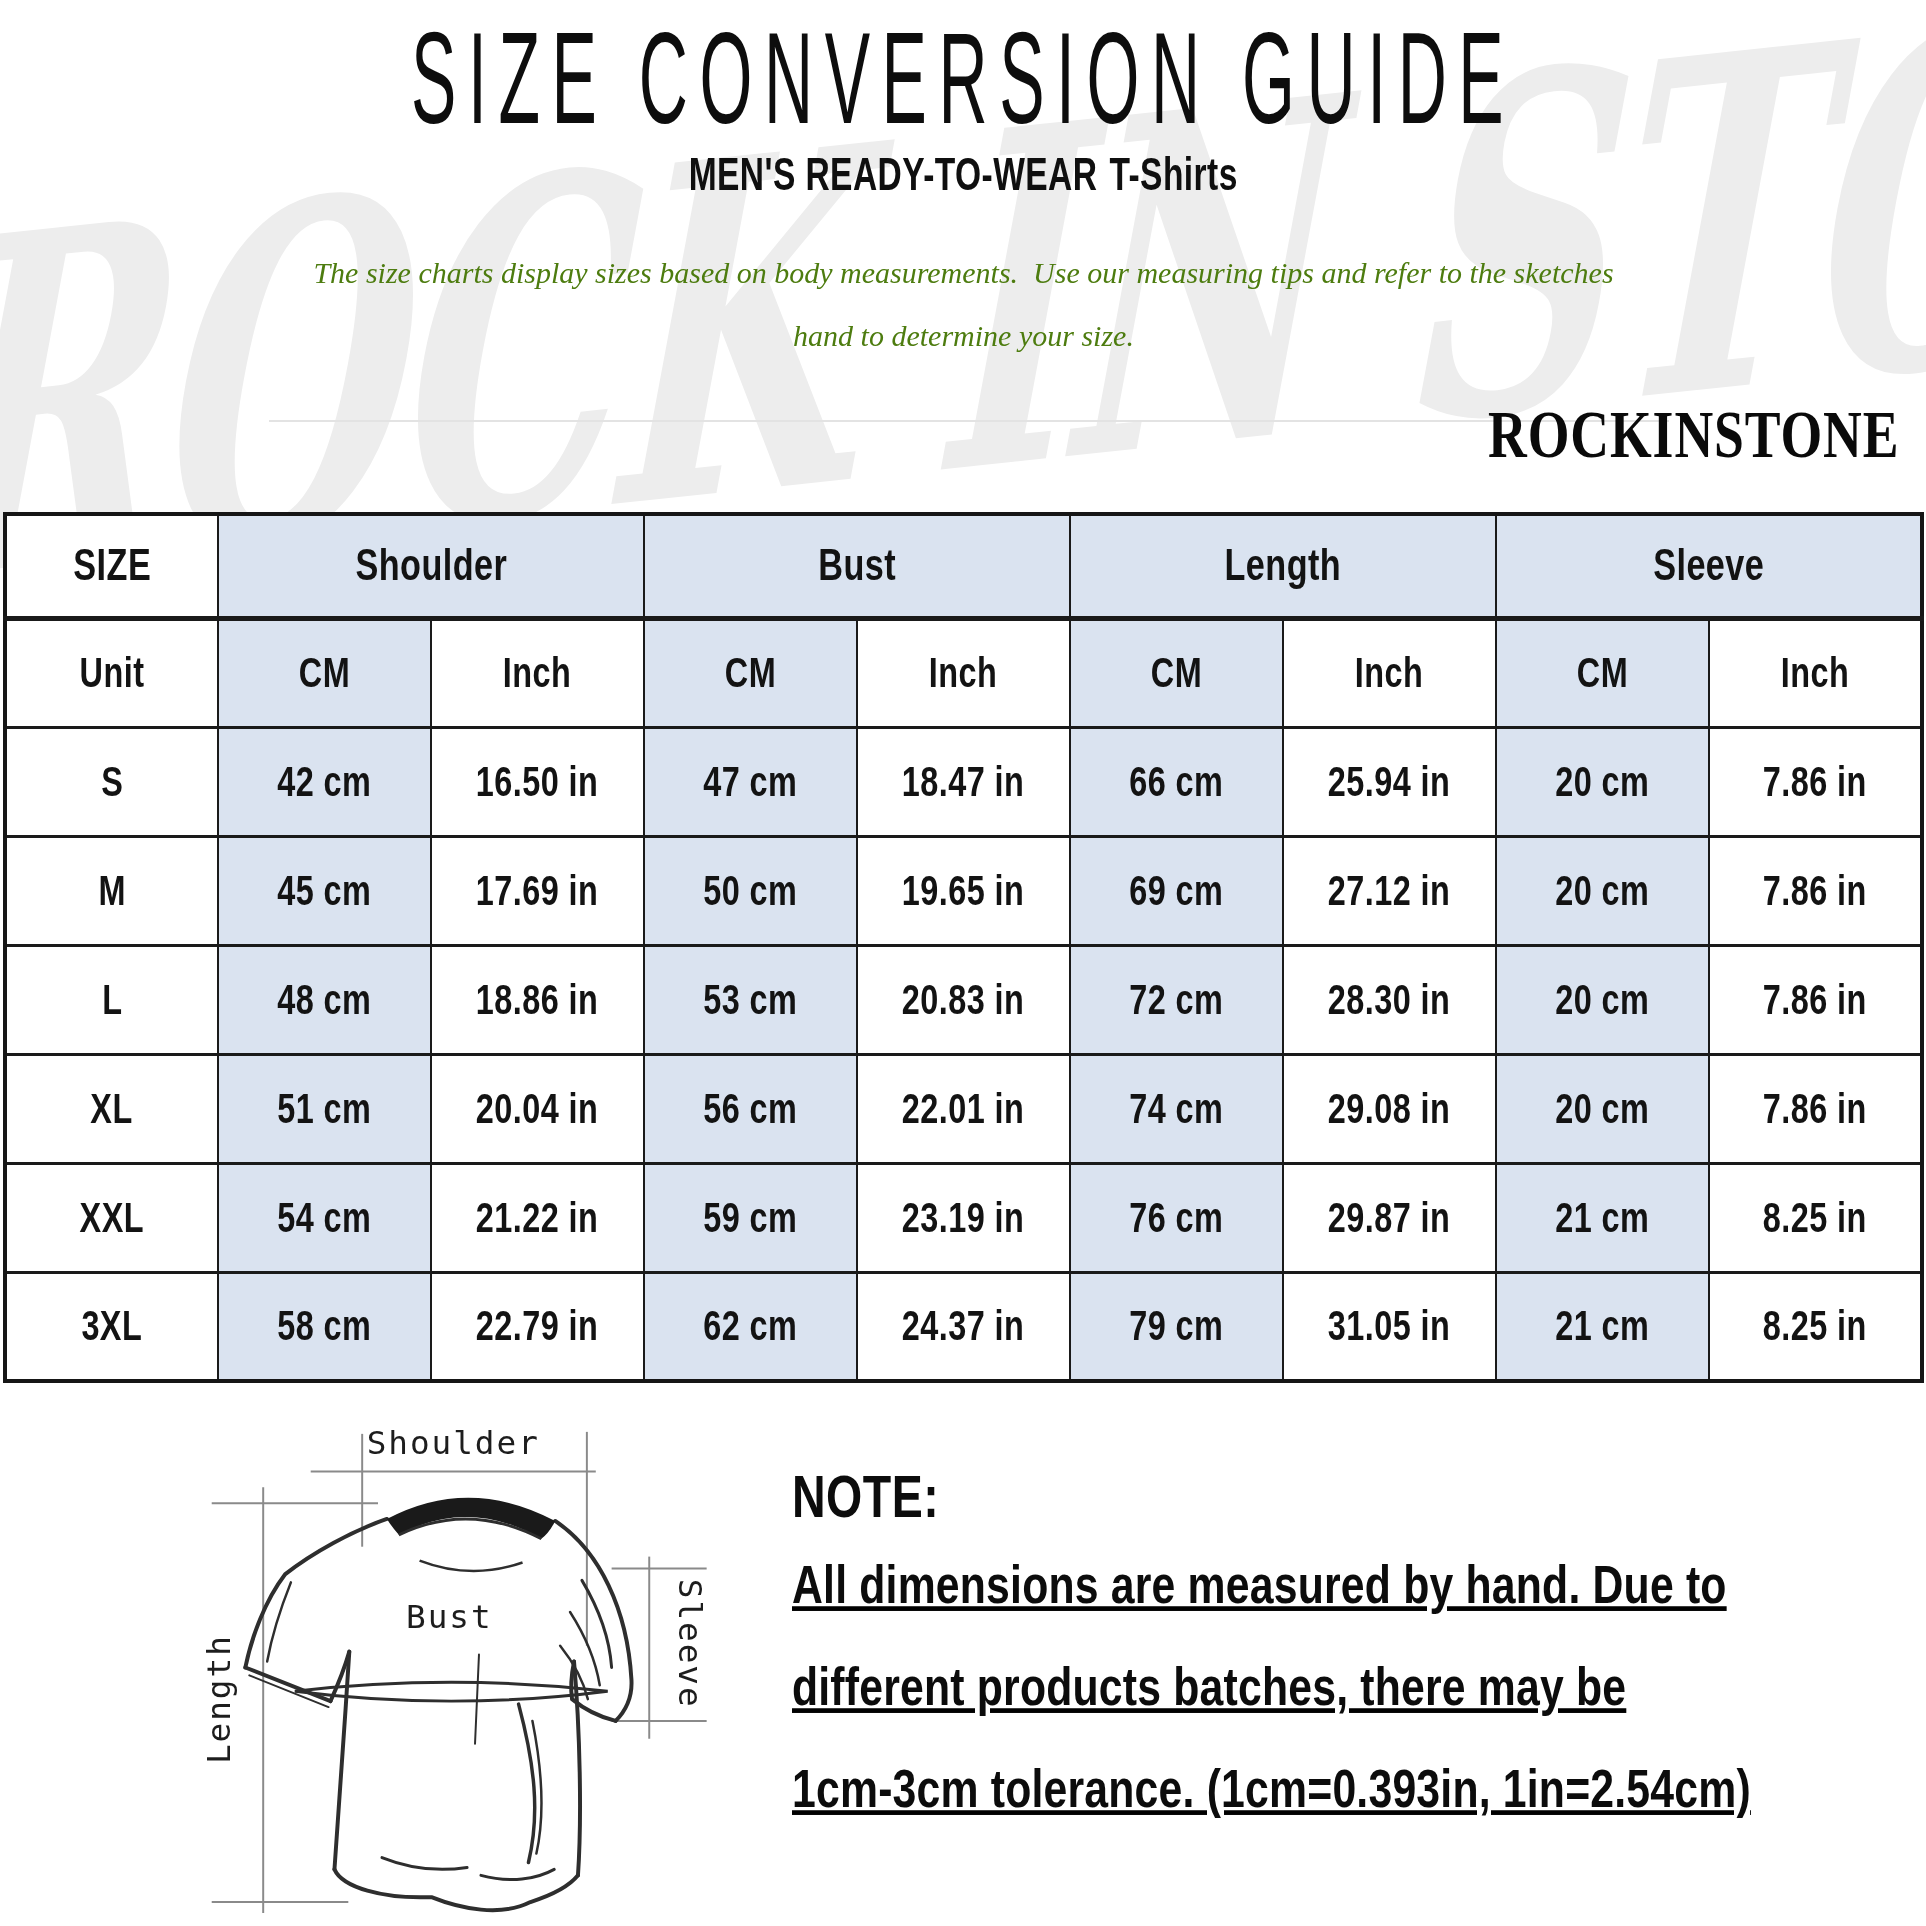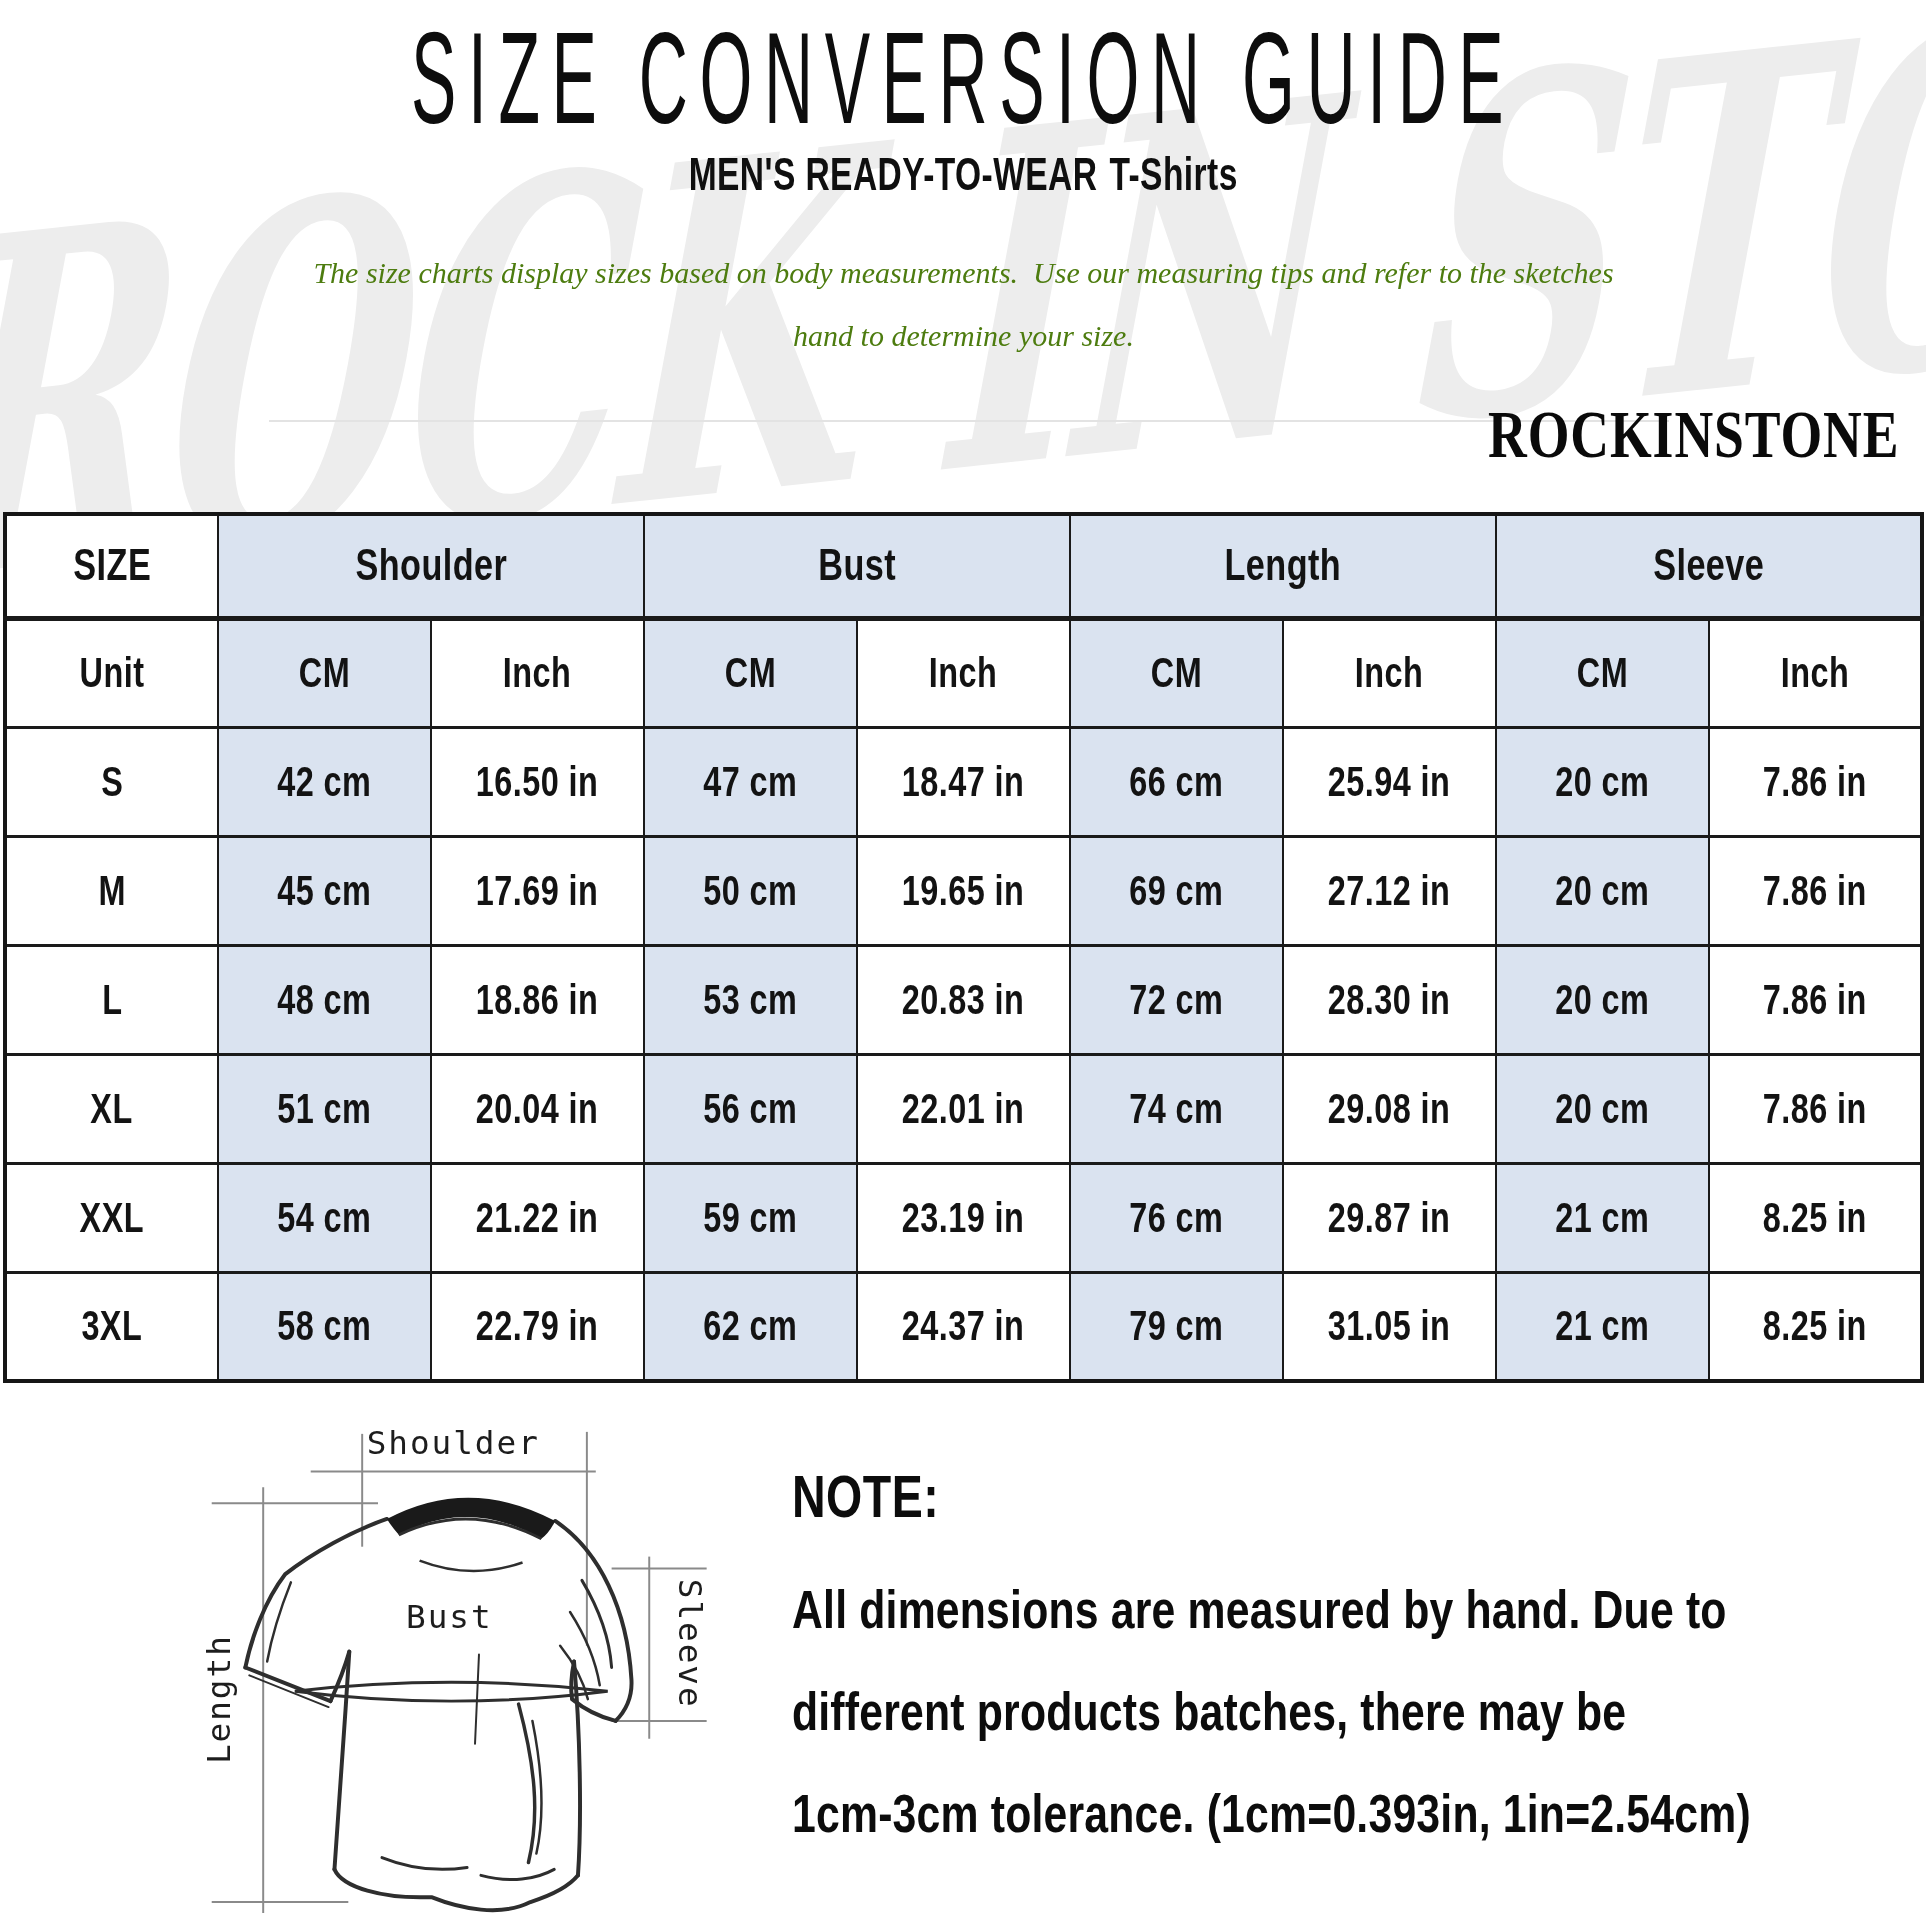--- a/index.html
+++ b/index.html
@@ -68,21 +68,21 @@
   .sketch text {
     font-family:"DejaVu Sans Mono", monospace; font-size:33px; fill:#1d1d1d; letter-spacing:2px;
   }
   
   .note { position:absolute; left:792px; top:1463px; z-index:2; }
   .note-heading {
     display:inline-block; font-size:49px; font-weight:700; color:#0c0c0c;
     transform:scale(0.95,1.2); transform-origin:left top; letter-spacing:0.5px;
   }
   .note-lines { margin-top:40px; }
-  .note-line { height:102px; display:flex; align-items:center; }
+  .note-line { height:102px; display:flex; align-items:flex-start;text-decoration:underline; }
   .note-line > span {
     display:inline-block; font-size:45px; font-weight:700; color:#0c0c0c;
     transform:scale(0.95,1.18); transform-origin:left center; white-space:nowrap;
     letter-spacing:0.2px;
   }
 </style>
 </head>
 <body>
 
 <div id="page">

